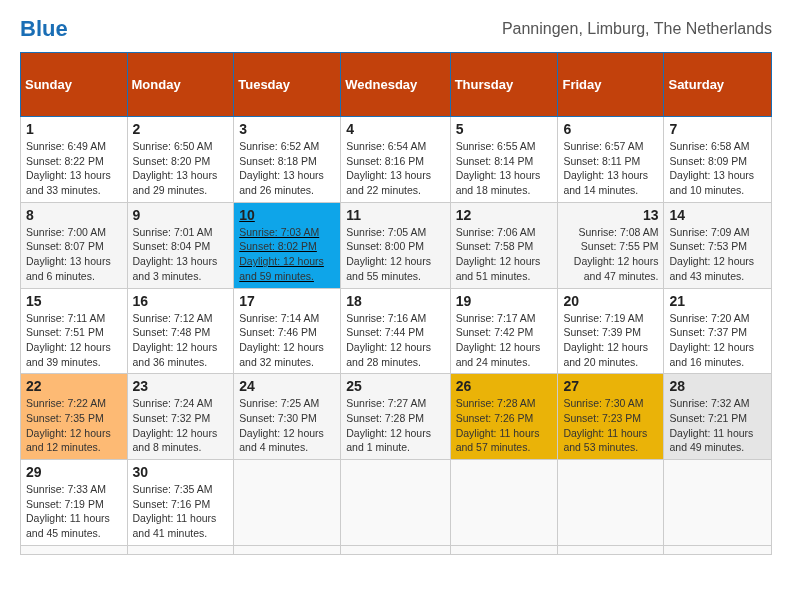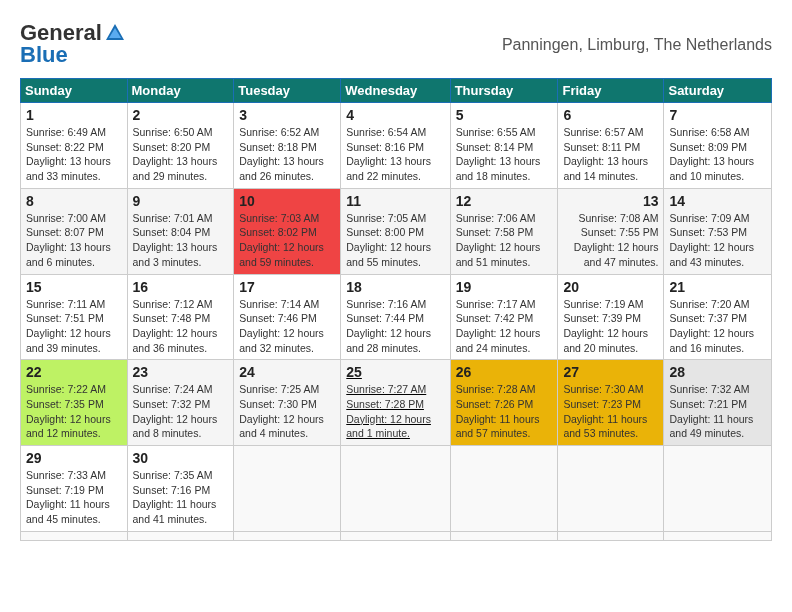--- a/index.html
+++ b/index.html
@@ -25,31 +25,30 @@
       text-align: right;
     }
     .month-title {
       font-size: 36px;
       font-weight: bold;
       color: #333;
     }
     .location-title {
       font-size: 16px;
       color: #555;
-      margin-top: 16px;
     }
     .calendar {
       width: 100%;
       border-collapse: collapse;
       font-size: 11px;
     }
     .calendar thead tr th {
-      background-color: #0f766e;
+      background-color: #c2410c;
       color: #fff;
-      padding: 4px 4px;
+      padding: 24px 4px;
       text-align: left;
       font-size: 13px;
       font-weight: bold;
       border: 1px solid #1a6eb5;
     }
     .calendar tbody tr td {
       border: 1px solid #ccc;
       vertical-align: top;
       padding: 4px 5px;
       width: 113px;
@@ -73,27 +72,20 @@
     }
     .empty-cell {
       background: #f9f9f9 !important;
     }
   </style>
 </head>
 <body>
 
 <div class="header-area">
   <div class="logo">
-    <div style="display:flex;align-items:center;gap:2px;">
-      <span style="font-size:22px;font-weight:bold;color:#333;">General</span>
-      <svg width="22" height="22" viewBox="0 0 22 22">
-        <polygon points="11,2 20,18 2,18" fill="#1a6eb5"></polygon>
-        <polygon points="11,6 17,16 5,16" fill="#5aabf0"></polygon>
-      </svg>
-    </div>
     <span style="font-size:22px;font-weight:bold;color:#1a6eb5;margin-top:-4px;">Blue</span>
   </div>
   <div class="title-area">
     <div class="location-title">Panningen, Limburg, The Netherlands</div>
   </div>
 </div>
 
 <table class="calendar">
   <thead>
     <tr>
@@ -175,21 +167,21 @@
       </div>
     </td>
         <td class="" style="background: rgb(245, 245, 245);">
       <span class="day-number">9</span>
       <div class="day-info">
         <span>Sunrise: 7:01 AM</span><br>
         <span>Sunset: 8:04 PM</span><br>
         <span>Daylight: 13 hours and 3 minutes.</span>
       </div>
     </td>
-        <td class="" style="background: #ef4444;">
+        <td class="" style="background: #0ea5e9; text-decoration: underline;">
       <span class="day-number">10</span>
       <div class="day-info">
         <span>Sunrise: 7:03 AM</span><br>
         <span>Sunset: 8:02 PM</span><br>
         <span>Daylight: 12 hours and 59 minutes.</span>
       </div>
     </td>
         <td class="" style="background: rgb(245, 245, 245);">
       <span class="day-number">11</span>
       <div class="day-info">
@@ -275,21 +267,21 @@
         <td class="">
       <span class="day-number">21</span>
       <div class="day-info">
         <span>Sunrise: 7:20 AM</span><br>
         <span>Sunset: 7:37 PM</span><br>
         <span>Daylight: 12 hours and 16 minutes.</span>
       </div>
     </td>
       </tr>
       <tr>
-        <td class="" style="background: #bef264;">
+        <td class="" style="background: #fdba74;">
       <span class="day-number">22</span>
       <div class="day-info">
         <span>Sunrise: 7:22 AM</span><br>
         <span>Sunset: 7:35 PM</span><br>
         <span>Daylight: 12 hours and 12 minutes.</span>
       </div>
     </td>
         <td class="" style="background: rgb(245, 245, 245);">
       <span class="day-number">23</span>
       <div class="day-info">
@@ -299,21 +291,21 @@
       </div>
     </td>
         <td class="" style="background: rgb(245, 245, 245);">
       <span class="day-number">24</span>
       <div class="day-info">
         <span>Sunrise: 7:25 AM</span><br>
         <span>Sunset: 7:30 PM</span><br>
         <span>Daylight: 12 hours and 4 minutes.</span>
       </div>
     </td>
-        <td class="" style="background: rgb(245, 245, 245); text-decoration: underline;">
+        <td class="" style="background: rgb(245, 245, 245);">
       <span class="day-number">25</span>
       <div class="day-info">
         <span>Sunrise: 7:27 AM</span><br>
         <span>Sunset: 7:28 PM</span><br>
         <span>Daylight: 12 hours and 1 minute.</span>
       </div>
     </td>
         <td class="" style="background: #eab308; margin-top: 10px;">
       <span class="day-number">26</span>
       <div class="day-info">

